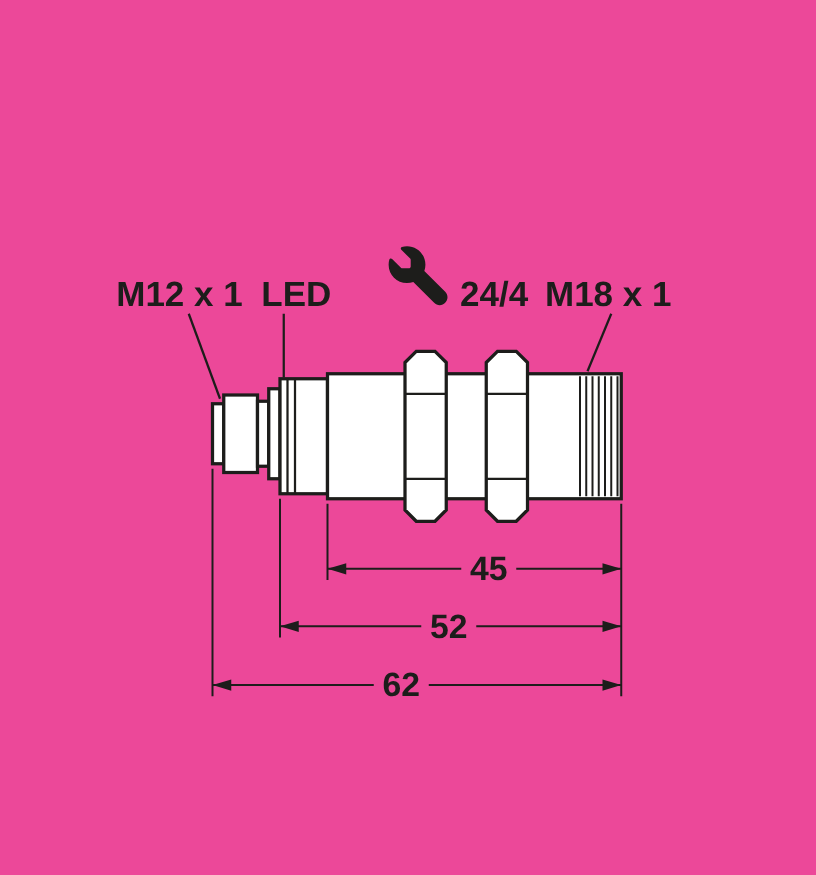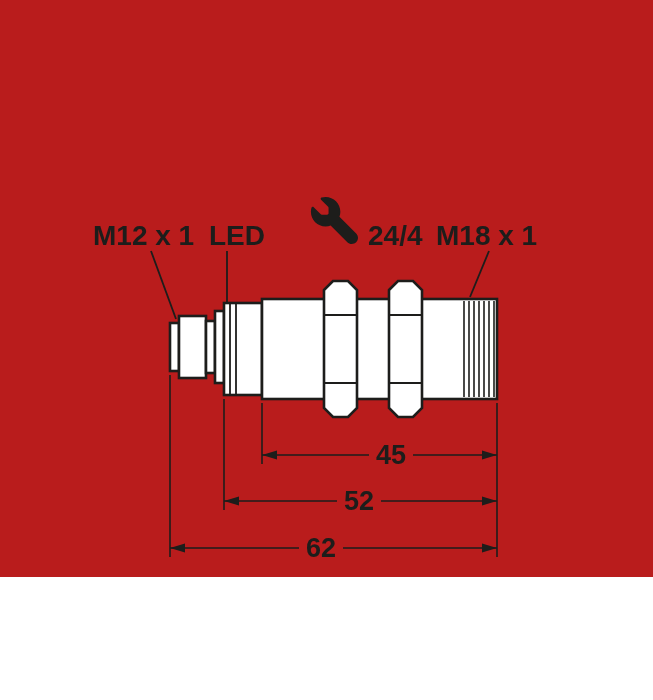--- a/index.html
+++ b/index.html
@@ -1,19 +1,19 @@
 <!DOCTYPE html>
 <html><head>
 <meta charset="utf-8">
 <style>
   html,body{margin:0;padding:0;background:#ffffff;}
   .stage{
     position:relative;
-    width:653px;height:577px;
-    background:#b91c1c;
+    width:653px;height:700px;
+    background:#ec4899;
     font-family:"Liberation Sans", sans-serif;
     overflow:hidden;
   }
   svg{display:block;}
   .outline{fill:#ffffff;stroke:#1d1d1b;stroke-width:2.6;stroke-linejoin:miter;}
   .inner{stroke:#1d1d1b;stroke-width:1.8;fill:none;}
   .thread{stroke:#1d1d1b;stroke-width:1.6;fill:none;}
   .thin{stroke:#1d1d1b;stroke-width:1.6;fill:none;}
   .leader{stroke:#1d1d1b;stroke-width:1.8;fill:none;}
   .arrow{fill:#1d1d1b;stroke:none;}

